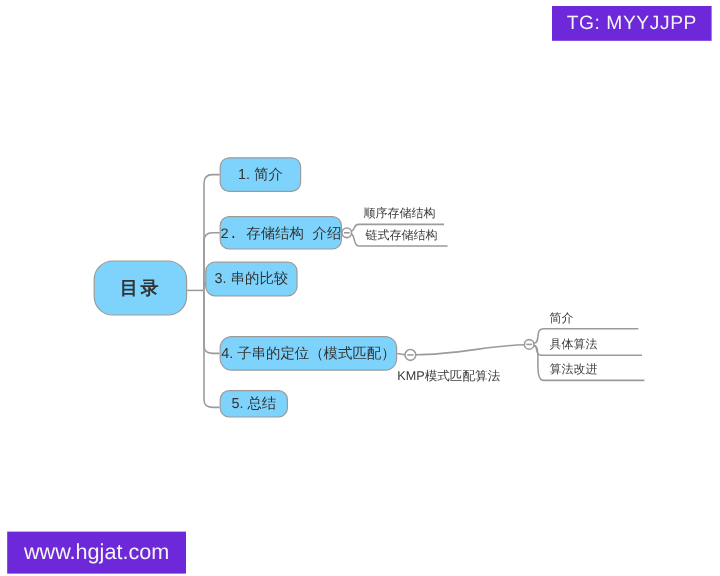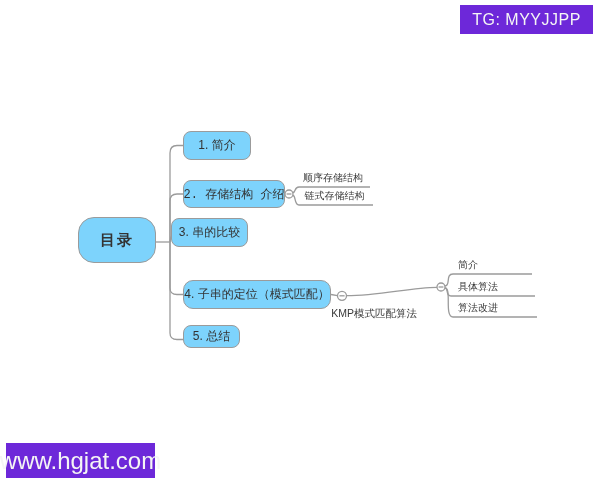--- a/index.html
+++ b/index.html
@@ -53,21 +53,21 @@
   .leaf.gf    { left: 451px; top: 301px; width: 86px; height: 14px; padding-left: 7px; }
 
   .badge {
     position: absolute;
     background: #6d28d9;
     color: #f5f5f5;
     display: flex; align-items: center; justify-content: center;
     white-space: nowrap;
   }
   .badge.top-right { left: 460px; top: 5px; width: 133px; height: 29px; font-size: 16px; letter-spacing: 0.5px; }
-  .badge.bottom-left { left: 6px; top: 443px; width: 149px; height: 35px; font-size: 24px; }
+  .badge.bottom-left { left: 6px; top: 443px; width: 149px; height: 35px; font-size: 18px; }
 </style>
 </head>
 <body>
 
 <div class="stage">
 
   <svg class="connector-layer" viewBox="0 0 600 480" fill="none" stroke="#9b9b9b" stroke-width="1.3">
 
     <path d="M156,242 L170,242"></path>
     <path d="M170,242 L170,153 Q170,145.5 177,145.5 L183,145.5"></path>

